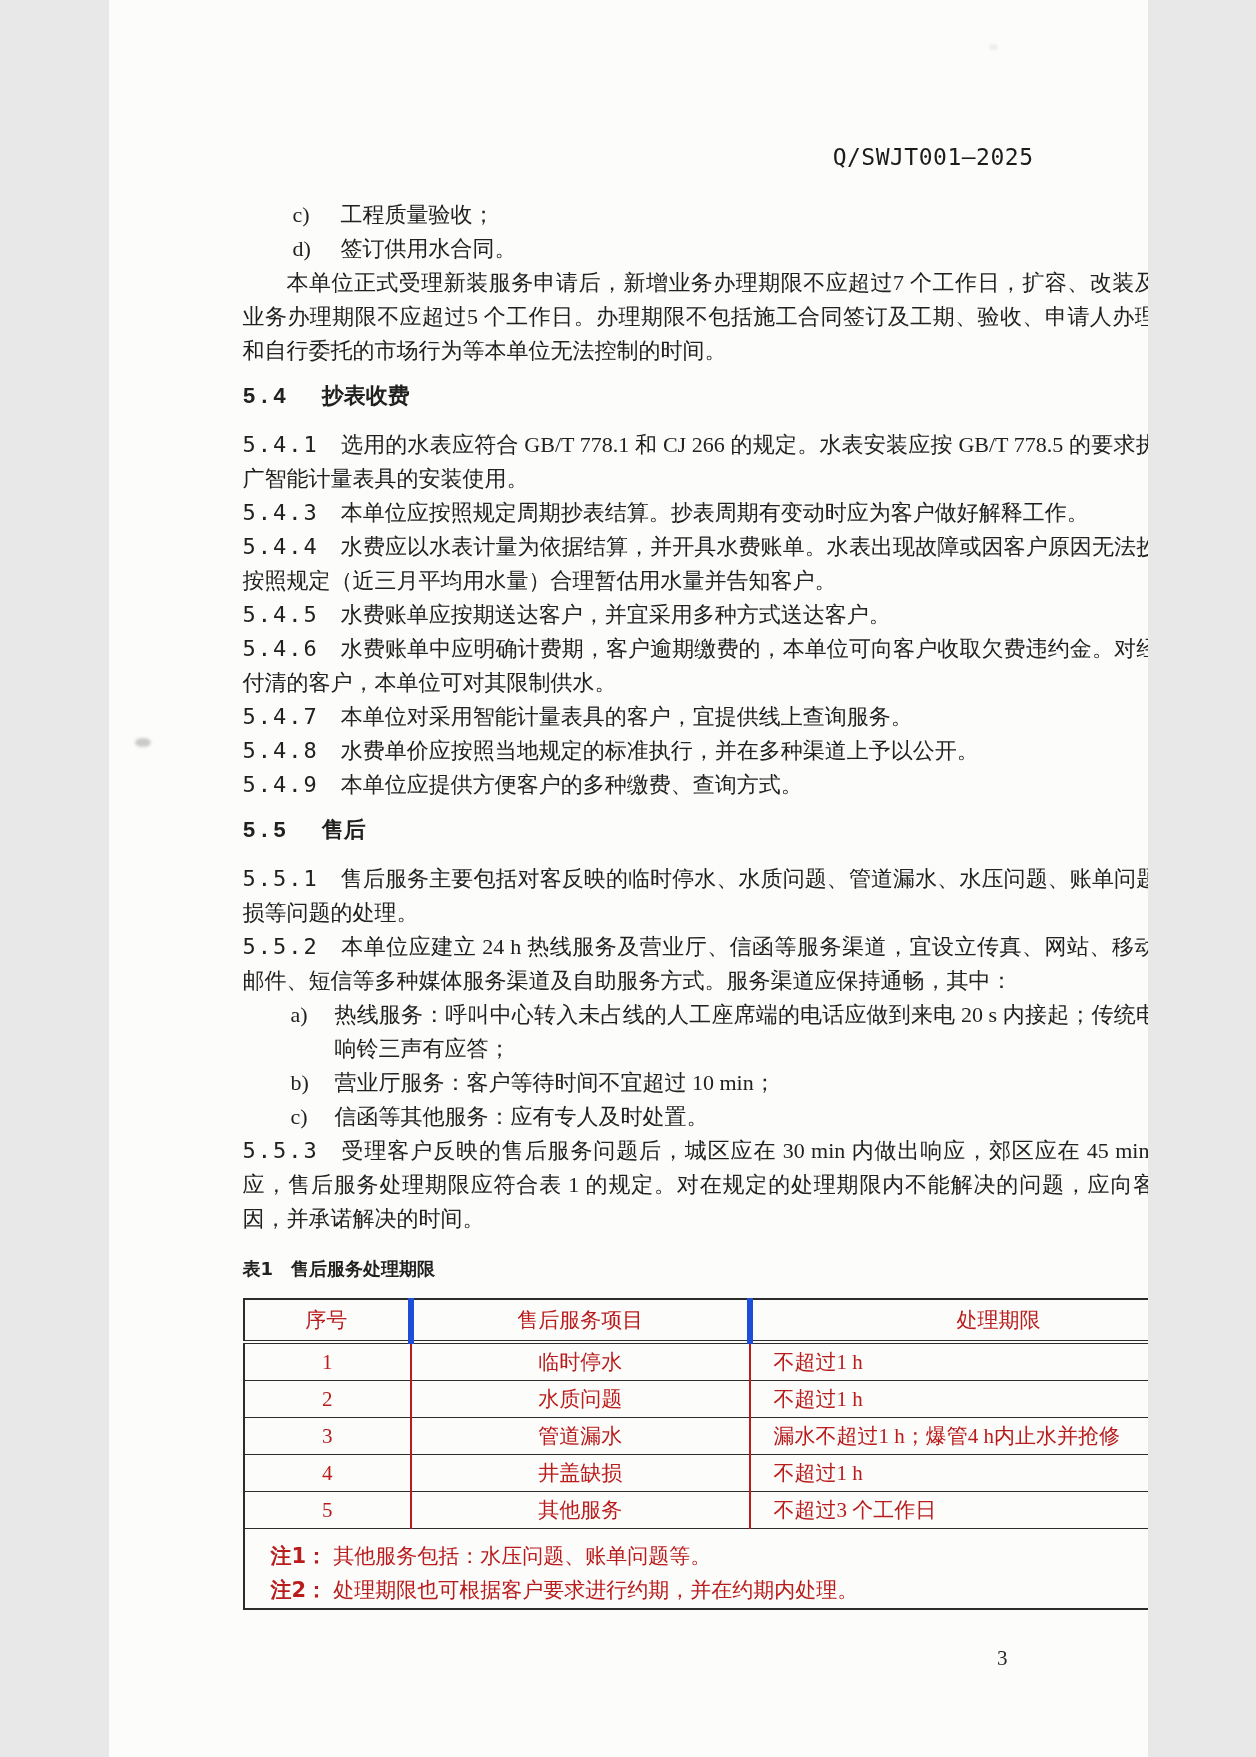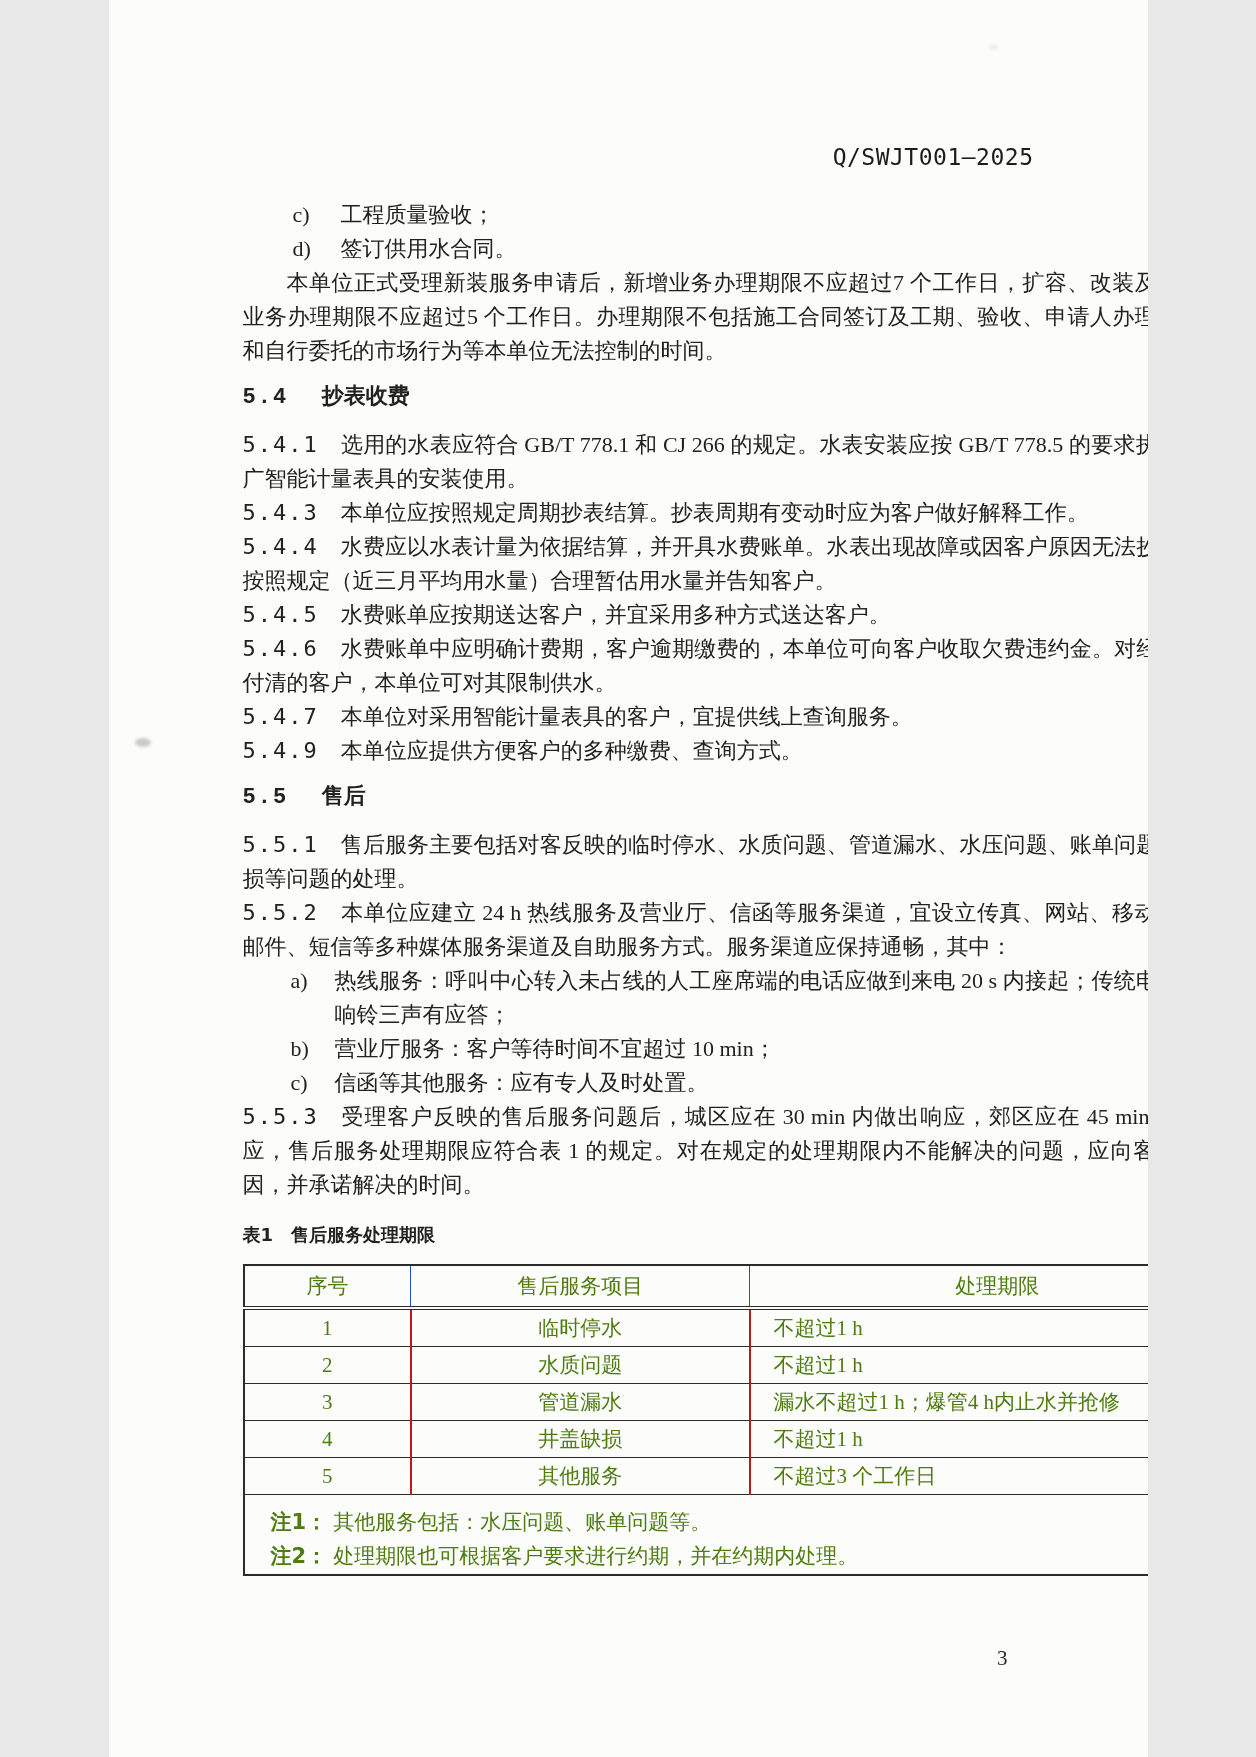--- a/index.html
+++ b/index.html
@@ -38,27 +38,27 @@
   .sub-item{position:relative;padding-left:92px;}
   .sub-item .marker{position:absolute;left:48px;top:0;}
   .table-title{
     margin:16px 0 12px 0;
     text-align:left;font-weight:700;font-size:18px;line-height:34px;
     font-family:"DejaVu Sans","Liberation Sans",sans-serif;
   }
   table.svc{
     width:100%;border-collapse:collapse;
     border:2px solid #2c2c2c;
-    font-size:21px;color:#4d7c0f;
+    font-size:21px;color:#b91c1c;
     text-align:center;
   }
   table.svc th{
     font-weight:400;height:38px;
     border-bottom:4px double #2c2c2c;
-    border-left:1px solid #1d4ed8;
+    border-left:6px solid #1d4ed8;
   }
   table.svc td{
     height:34px;
     border-top:1px solid #2c2c2c;
     border-left:2px solid #b91c1c;
   }
   table.svc th:first-child, table.svc td:first-child{border-left:none;}
   .col-no{width:16.7%;}
   .col-item{width:33.8%;}
   .col-term{width:49.5%;}
@@ -105,20 +105,21 @@
       <span class="num">5.4</span>
       <span class="ttl">抄表收费</span>
     </h2>
 
     <p class="clause"><span class="num">5.4.1</span><span>选用的水表应符合 GB/T 778.1 和 CJ 266 的规定。水表安装应按 GB/T 778.5 的要求执行，可推广智能计量表具的安装使用。</span></p>
     <p class="clause"><span class="num">5.4.3</span><span>本单位应按照规定周期抄表结算。抄表周期有变动时应为客户做好解释工作。</span></p>
     <p class="clause"><span class="num">5.4.4</span><span>水费应以水表计量为依据结算，并开具水费账单。水表出现故障或因客户原因无法抄见时，应按照规定（近三月平均用水量）合理暂估用水量并告知客户。</span></p>
     <p class="clause"><span class="num">5.4.5</span><span>水费账单应按期送达客户，并宜采用多种方式送达客户。</span></p>
     <p class="clause"><span class="num">5.4.6</span><span>水费账单中应明确计费期，客户逾期缴费的，本单位可向客户收取欠费违约金。对经催缴仍不付清的客户，本单位可对其限制供水。</span></p>
     <p class="clause"><span class="num">5.4.7</span><span>本单位对采用智能计量表具的客户，宜提供线上查询服务。</span></p>
+    <p class="clause"><span class="num">5.4.8</span><span>水费单价应按照当地规定的标准执行，并在多种渠道上予以公开。</span></p>
     <p class="clause"><span class="num">5.4.9</span><span>本单位应提供方便客户的多种缴费、查询方式。</span></p>
 
     <h2 class="sec-heading">
       <span class="num">5.5</span>
       <span class="ttl">售后</span>
     </h2>
 
     <p class="clause"><span class="num">5.5.1</span><span>售后服务主要包括对客反映的临时停水、水质问题、管道漏水、水压问题、账单问题、井盖缺损等问题的处理。</span></p>
     <p class="clause"><span class="num">5.5.2</span><span>本单位应建立 24 h 热线服务及营业厅、信函等服务渠道，宜设立传真、网站、移动端、电子邮件、短信等多种媒体服务渠道及自助服务方式。服务渠道应保持通畅，其中：</span></p>
 

